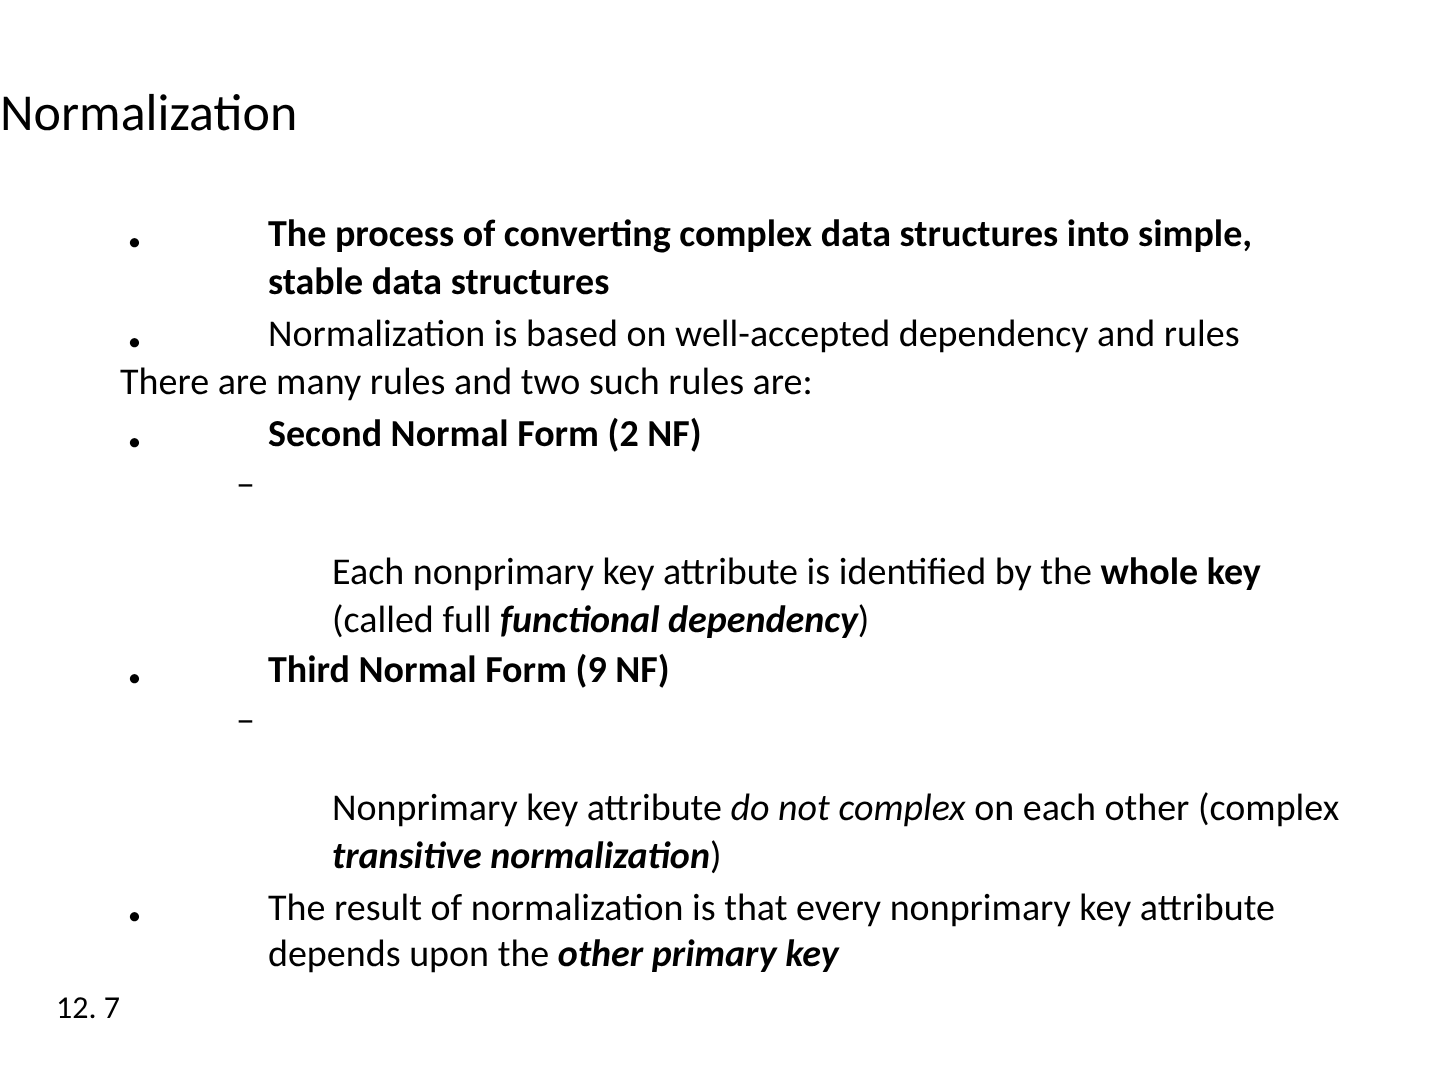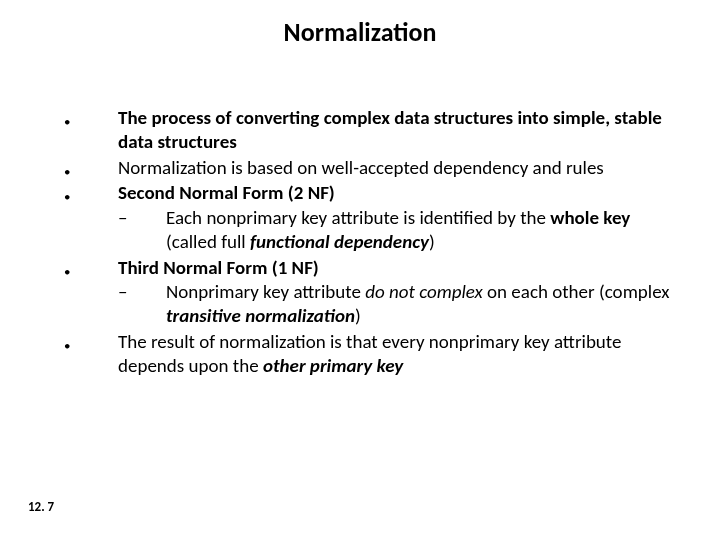--- a/index.html
+++ b/index.html
@@ -13,26 +13,25 @@
     overflow: hidden;
   }
   .slide {
     position: relative;
     width: 720px;
     height: 540px;
     box-sizing: border-box;
   }
   .title {
     position: absolute;
-    top: 16px;
+    top: 40px;
     left: 0;
     width: 100%;
-    text-align: center;
     font-size: 26px;
-    font-weight: 700;
+    font-weight: 400;
   }
   .body {
     position: absolute;
     top: 104px;
     left: 60px;
     right: 50px;
     font-size: 19px;
     line-height: 1.25;
   }
   .lvl1 {
@@ -40,49 +39,50 @@
     margin-top: 2px;
   }
   .lvl1 .bullet {
     width: 54px;
     flex: 0 0 54px;
     text-align: left;
     padding-left: 4px;
   }
   .lvl1 .text {
     flex: 1;
+    margin-left: 16px;
   }
   .plain {
     margin-top: 1px;
   }
   .lvl2 {
     display: flex;
     margin-left: 54px;
     margin-top: 1px;
   }
   .lvl2 .dash {
     width: 48px;
     flex: 0 0 48px;
     text-align: left;
     padding-left: 4px;
   }
   .lvl2 .text {
     flex: 1;
+    margin-top: 44px;
   }
   .bullet-dot {
     font-size: 13px;
     position: relative;
     top: 2px;
   }
   .footer {
     position: absolute;
     left: 28px;
     bottom: 26px;
-    font-size: 13px;
-    font-weight: bold;
+    font-size: 16px;
   }
   b { font-weight: 700; }
   i { font-style: italic; }
 </style>
 </head>
 <body>
 
 <div class="slide">
 
   <div class="title">Normalization</div>
@@ -92,34 +92,35 @@
     <div class="lvl1">
       <div class="bullet"><span class="bullet-dot">•</span></div>
       <div class="text"><b>The process of converting complex data structures into simple, stable data structures</b></div>
     </div>
 
     <div class="lvl1">
       <div class="bullet"><span class="bullet-dot">•</span></div>
       <div class="text">Normalization is based on well-accepted dependency and rules</div>
     </div>
 
+    <div class="plain">There are many rules and two such rules are:</div>
 
     <div class="lvl1">
       <div class="bullet"><span class="bullet-dot">•</span></div>
       <div class="text"><b>Second Normal Form (2 NF)</b></div>
     </div>
 
     <div class="lvl2">
       <div class="dash">–</div>
       <div class="text"><span>Each nonprimary key attribute is identified by the </span><b>whole key</b><span> (called full </span><b><i>functional dependency</i></b><span>)</span></div>
     </div>
 
     <div class="lvl1">
       <div class="bullet"><span class="bullet-dot">•</span></div>
-      <div class="text"><b>Third Normal Form (1 NF)</b></div>
+      <div class="text"><b>Third Normal Form (9 NF)</b></div>
     </div>
 
     <div class="lvl2">
       <div class="dash">–</div>
       <div class="text"><span>Nonprimary key attribute </span><i>do not complex</i><span> on each other (complex </span><b><i>transitive normalization</i></b><span>)</span></div>
     </div>
 
     <div class="lvl1">
       <div class="bullet"><span class="bullet-dot">•</span></div>
       <div class="text"><span>The result of normalization is that every nonprimary key attribute depends upon the </span><b><i>other primary key</i></b></div>

